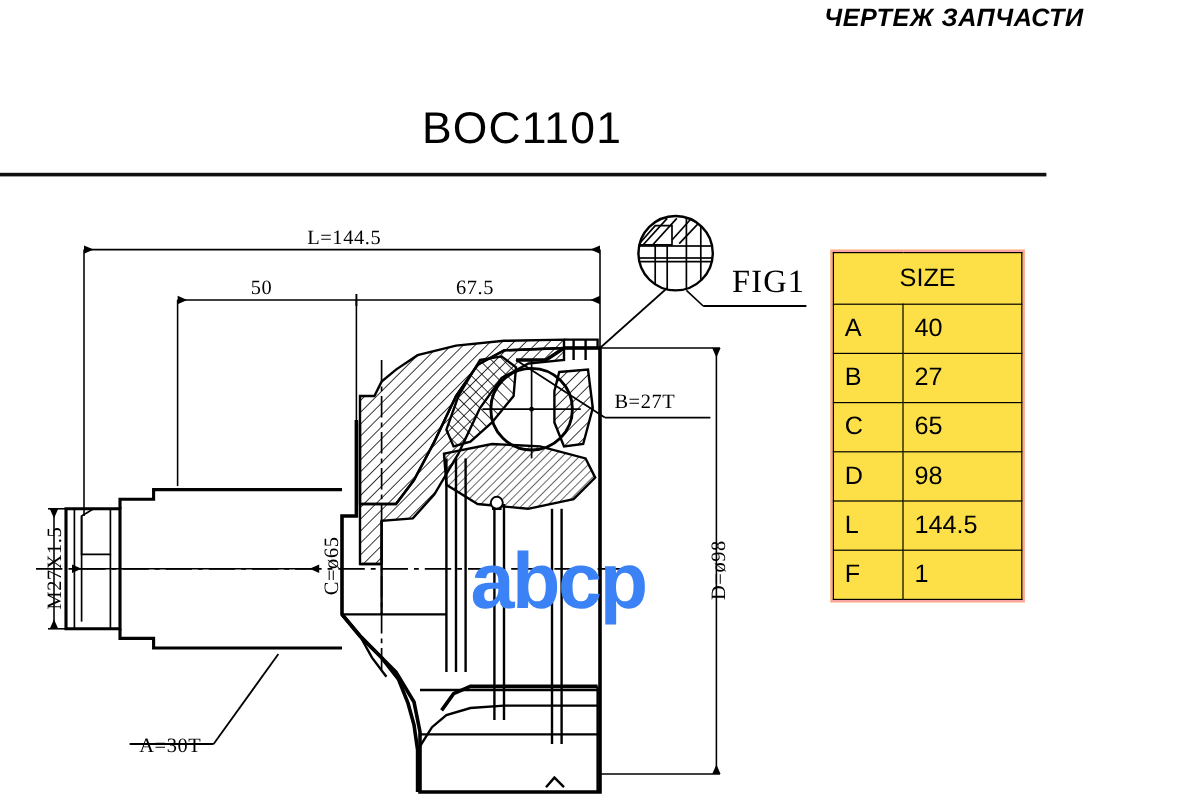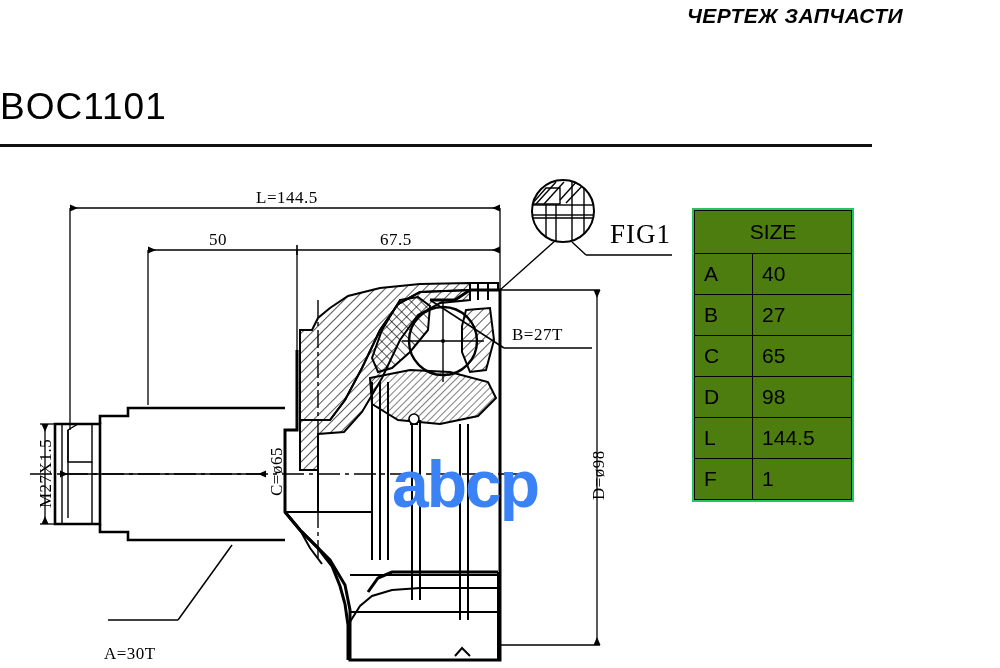--- a/index.html
+++ b/index.html
@@ -12,39 +12,40 @@
   .hdr-title{
     position:absolute; left:600px; top:4px; width:390px;
     text-align:center;
     font-family:"Liberation Sans",sans-serif;
     font-weight:bold; font-style:italic;
     font-size:21px; letter-spacing:0.5px;
     white-space:nowrap;
   }
   .part-no{
     position:absolute; left:0px; top:86px; width:870px;
+    text-align:center;
     font-family:"Liberation Sans",sans-serif;
     font-size:37px; font-weight:400; letter-spacing:1px;
   }
   .rule{
     position:absolute; left:0px; top:144px; width:872px; height:3px;
     background:#111;
   }
 
   
   .canvas{position:absolute;left:0;top:0;width:1000px;height:668px;}
   .canvas svg{display:block;}
 
   
   .size-table{
     position:absolute; left:692px; top:208px;
     width:158px;
-    border:2px solid #22c55e;
+    border:2px solid #fca5a5;
     border-collapse:collapse;
-    background:#4d7c0f;
+    background:#fde047;
   }
   .size-table table{border-collapse:collapse;width:100%;}
   .size-table td{
     border:1.5px solid #000;
     font-family:"Liberation Sans",sans-serif;
     font-size:21px;
     height:40px;
     padding:0 0 0 9px;
     vertical-align:middle;
     white-space:nowrap;
@@ -290,21 +291,21 @@
 <div class="fig1">FIG1</div>
 
 <div class="ann" style="left:512px;top:325px;">B=27T</div>
 
 <div class="ann vert" style="left:589px;top:500px;">D=ø98</div>
 
 <div class="ann vert" style="left:36px;top:508px;">M27X1.5</div>
 
 <div class="ann vert" style="left:267px;top:496px;">C=ø65</div>
 
-<div class="ann" style="left:104px;top:612px;margin-top:32px;">A=30T</div>
+<div class="ann" style="left:116px;top:612px;">A=30T</div>
 
 <div class="size-table">
   <table>
     <tbody id="size-table-body">
       <tr>
         <td class="head" colspan="2">SIZE</td>
       </tr>
     <tr>
           <td class="k">A</td>
           <td class="v">40</td>

